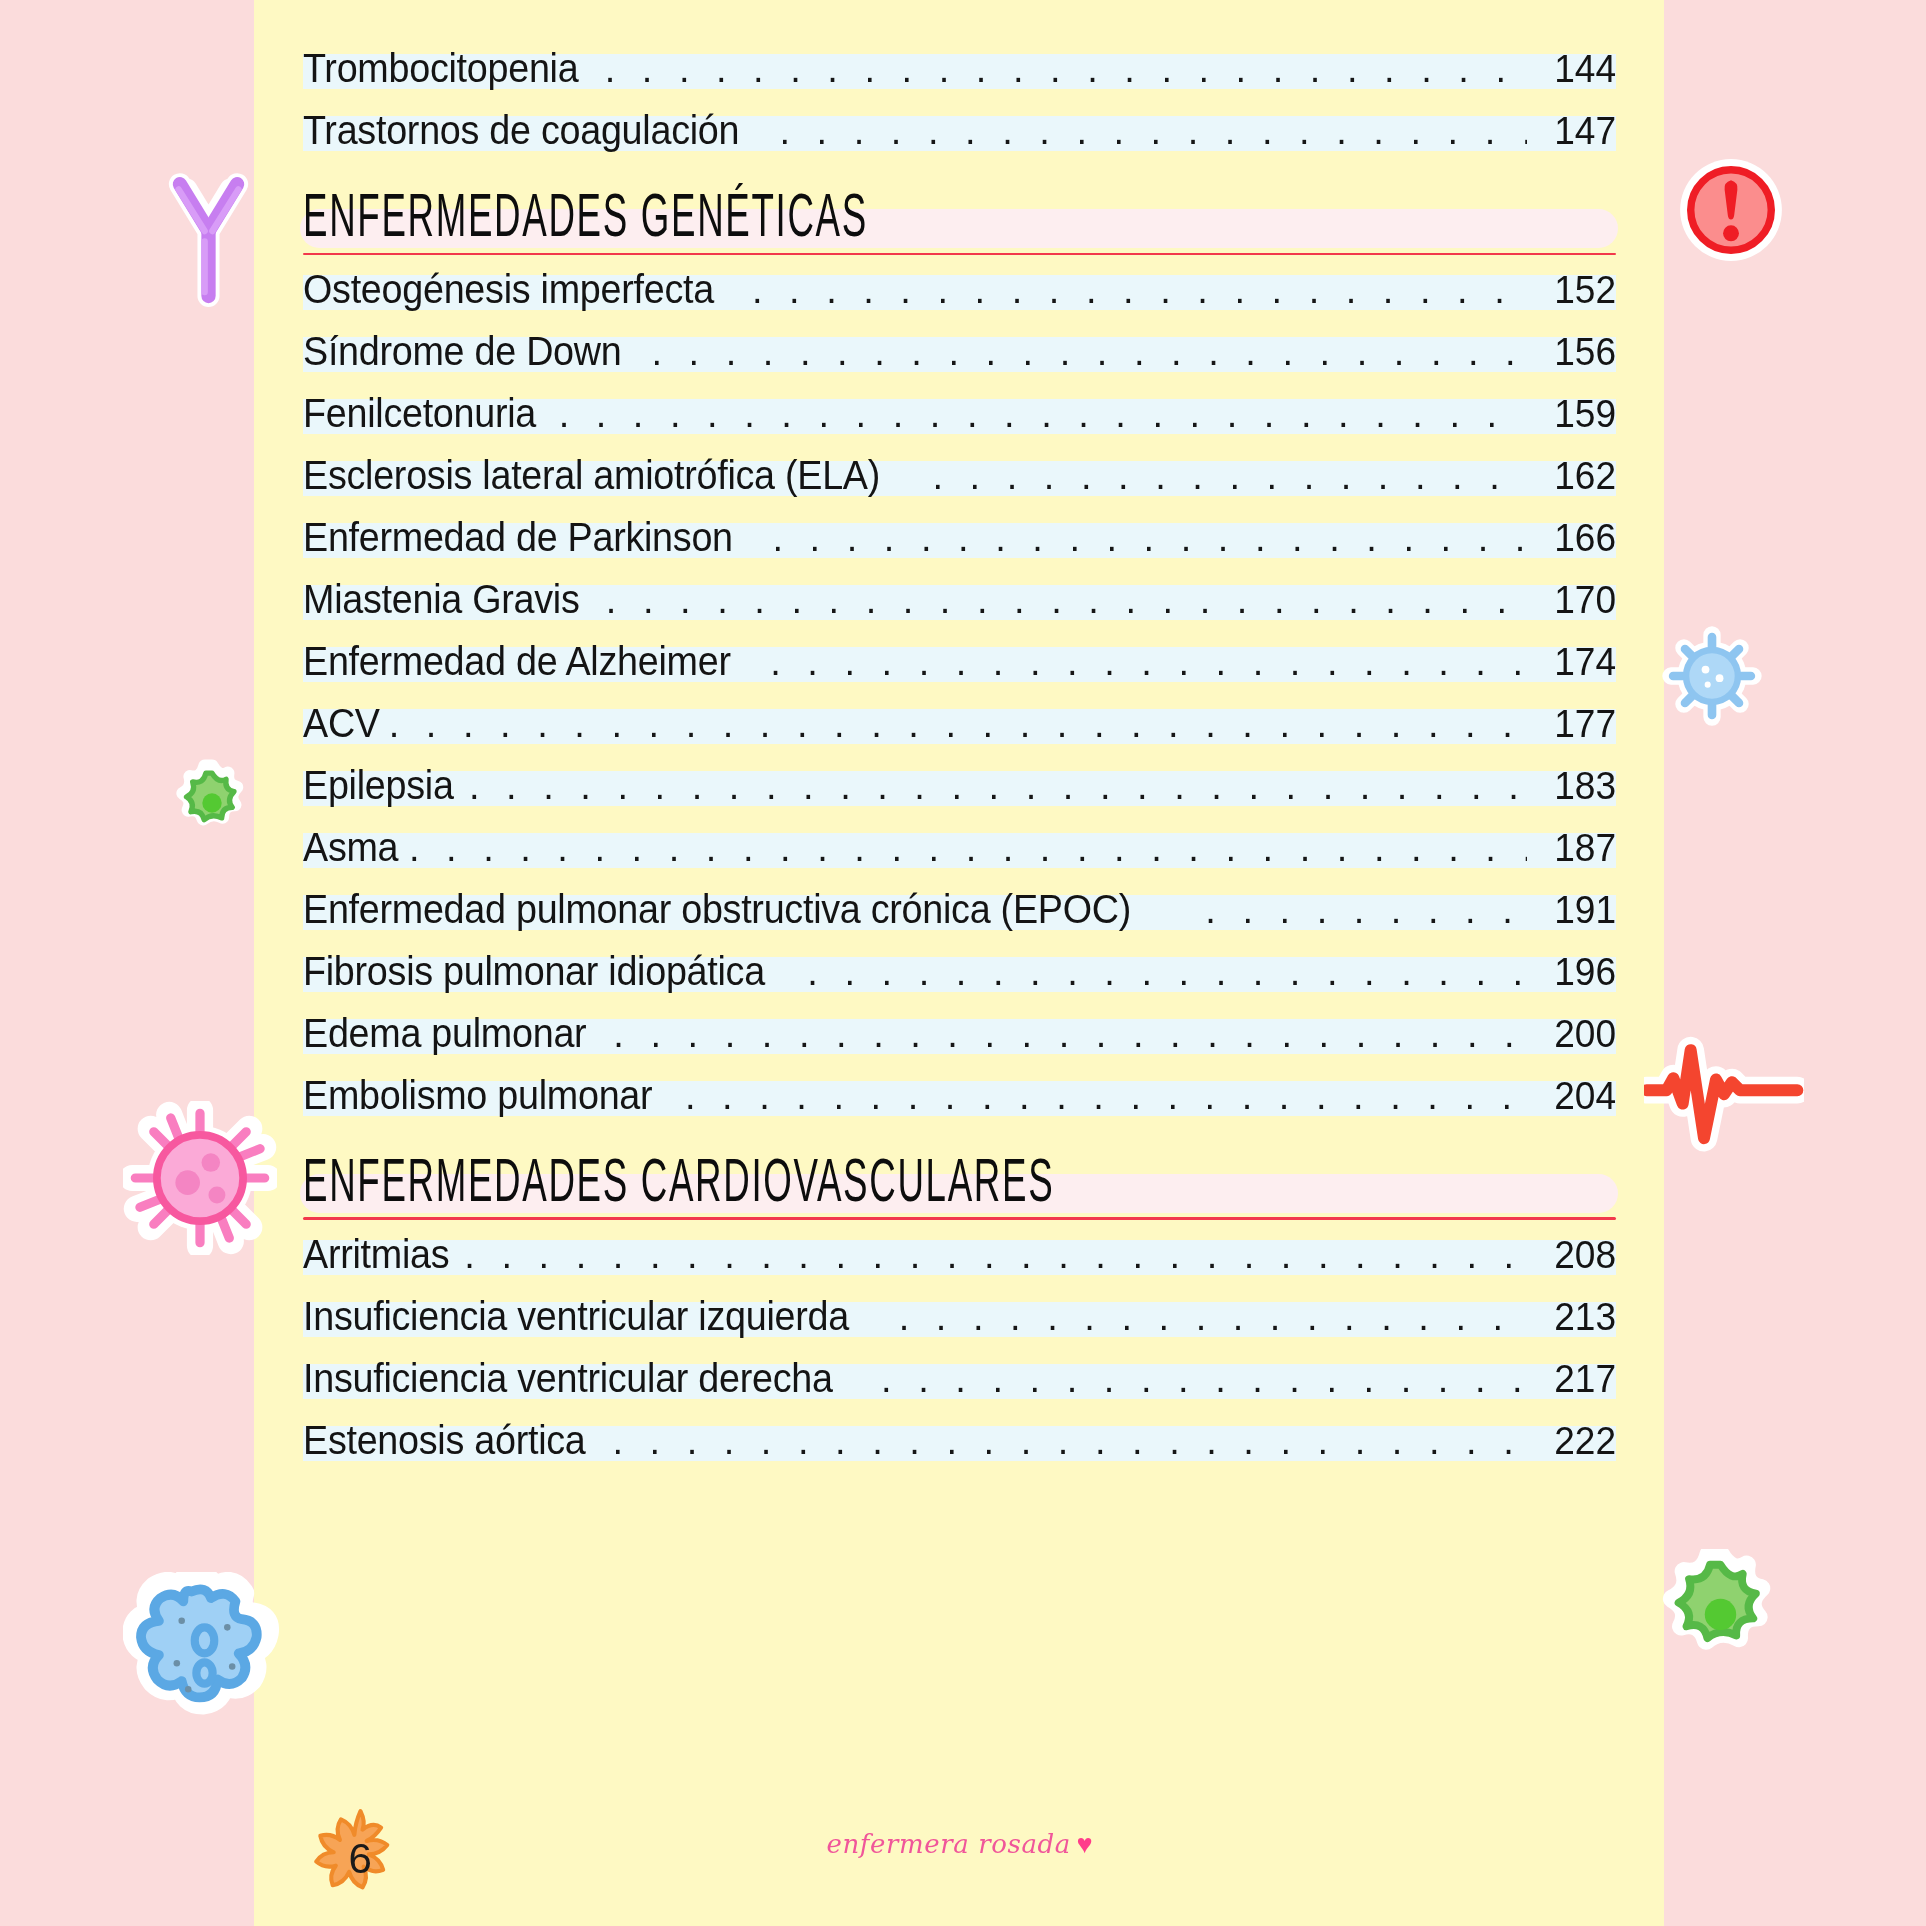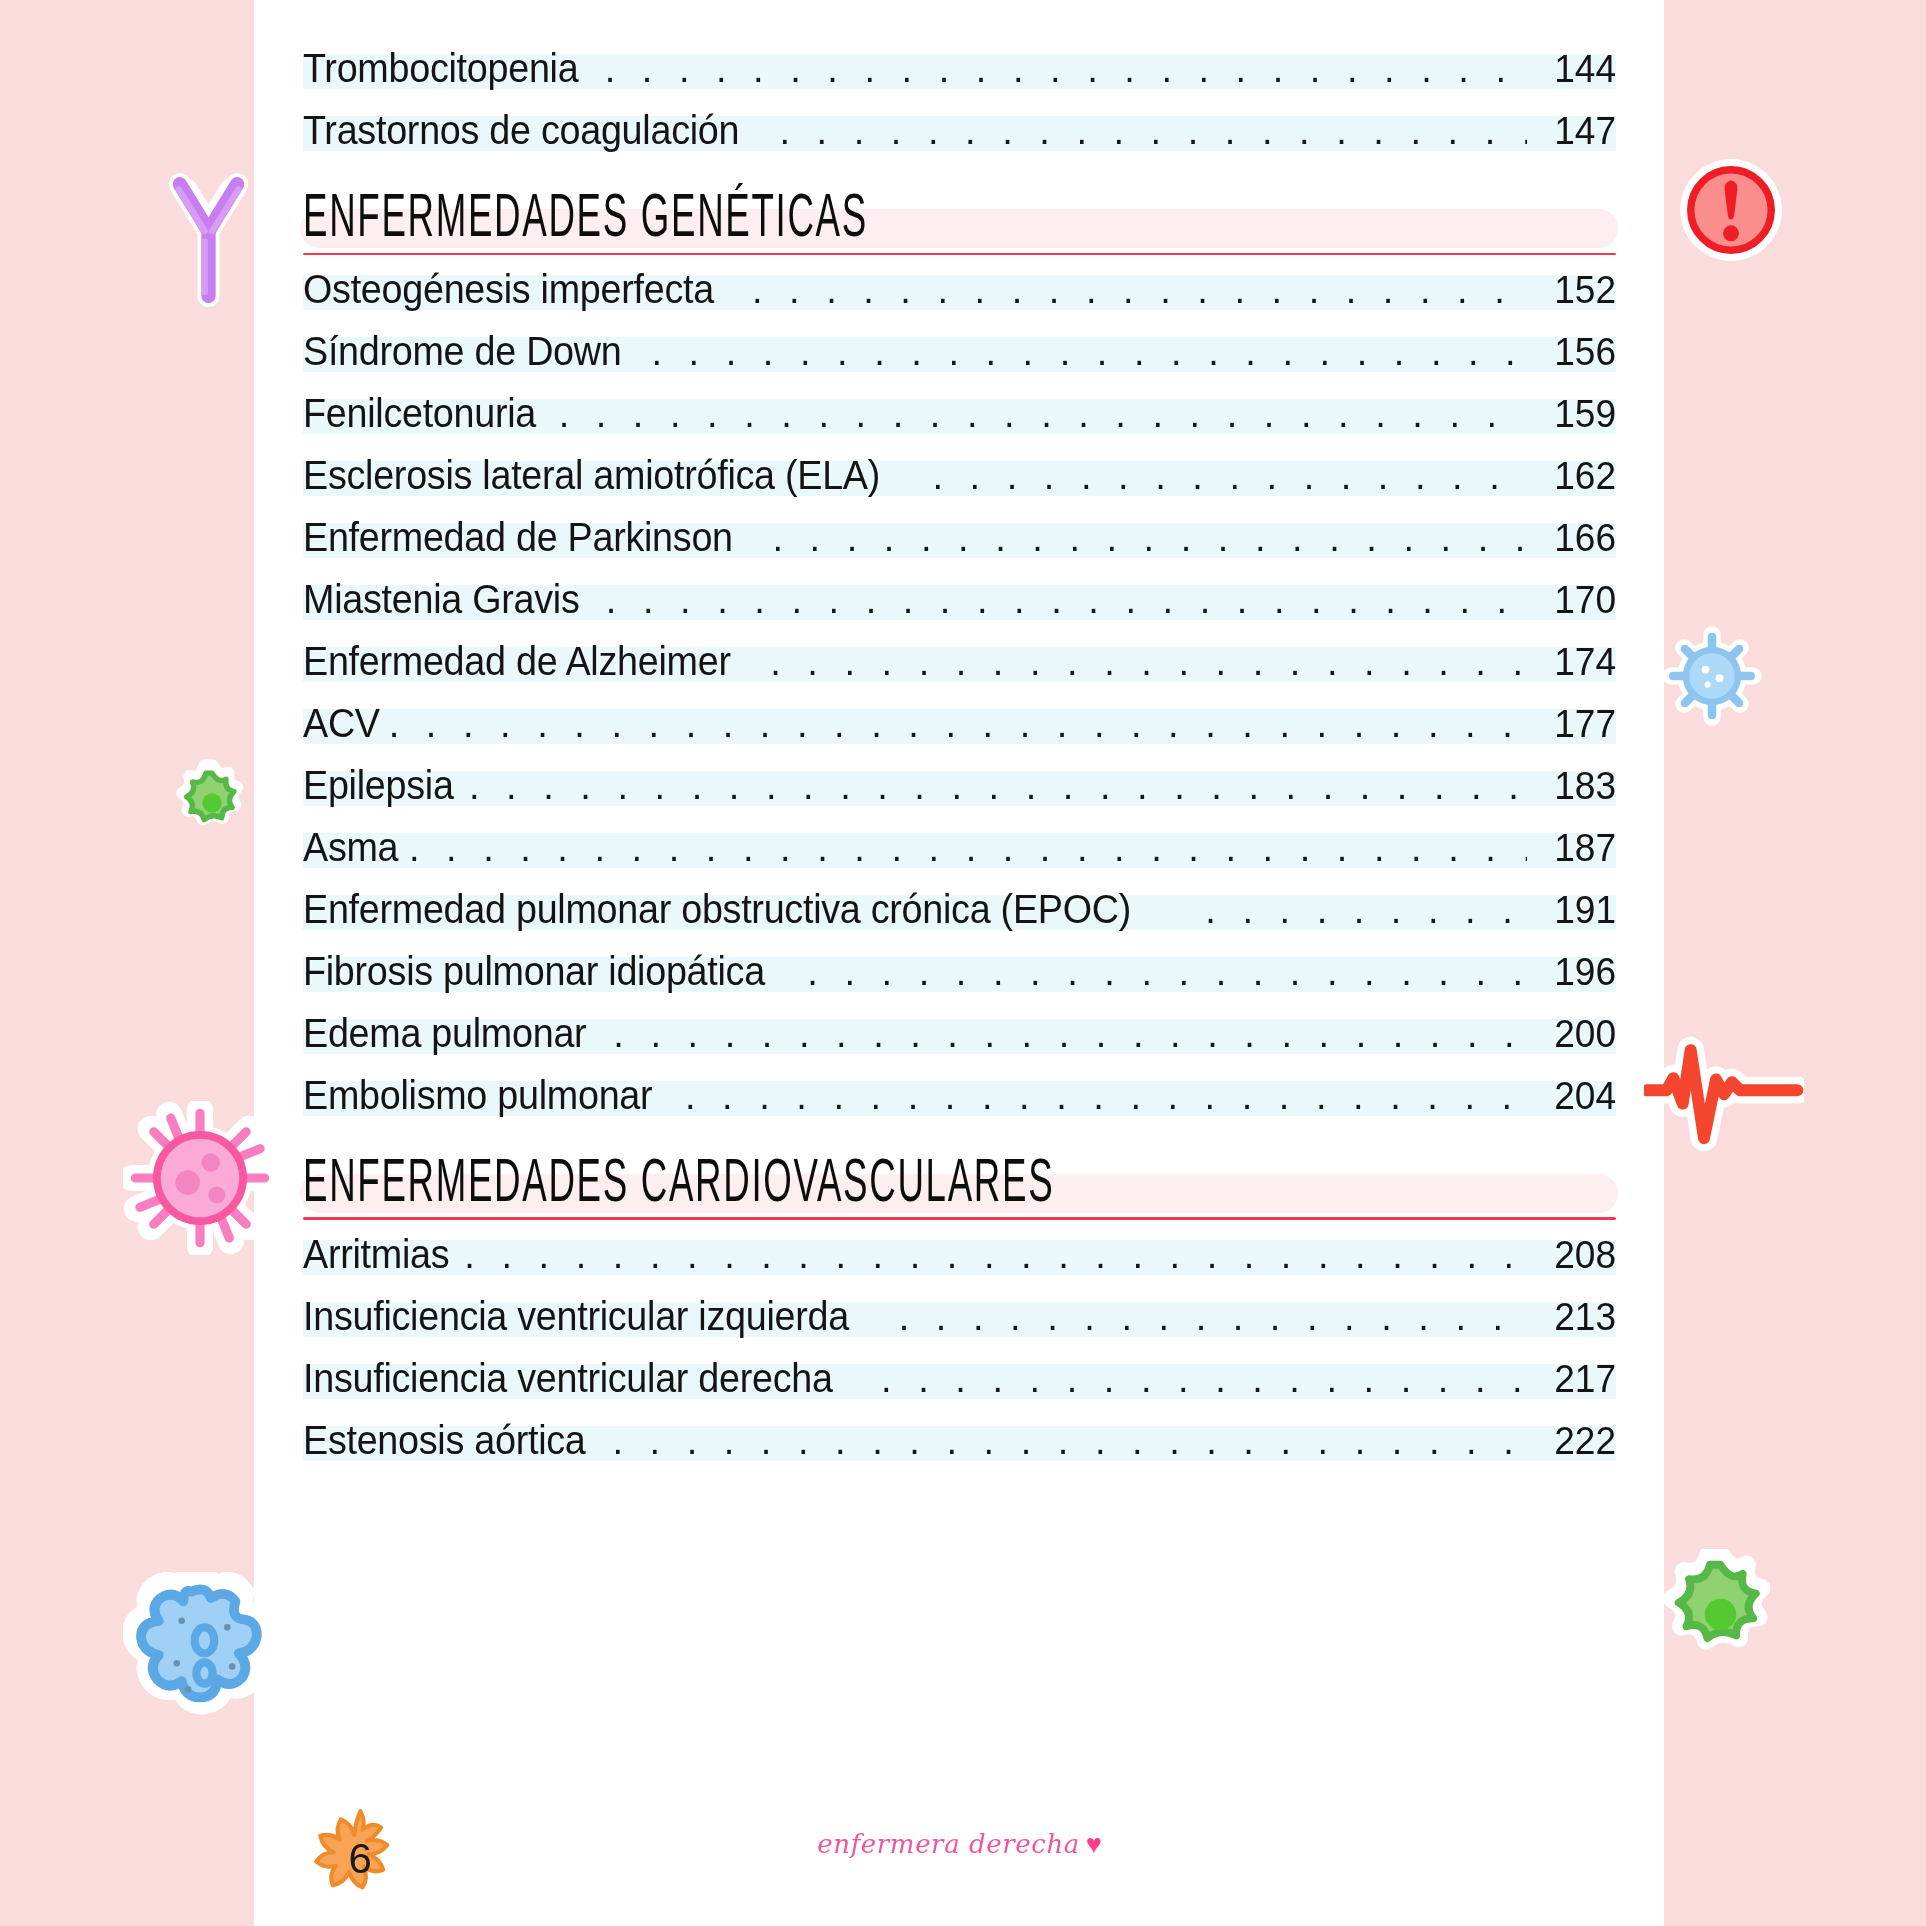--- a/index.html
+++ b/index.html
@@ -7,21 +7,21 @@
     width: 1926px; height: 1926px;
     font-family: "Liberation Sans", sans-serif;
     overflow: hidden;
   }
   body { background: #fbdcdc; position: relative; }
 
   
   #sheet {
     position: absolute;
     left: 254px; top: 0; width: 1410px; height: 1926px;
-    background: #ffffff;
+    background: #fef9c3;
   }
   #sheet-inner {
     position: absolute;
     left: 0; top: 0; right: 0; bottom: 0;
     padding: 0;
   }
 
   
   #content {
     position: absolute;
@@ -288,21 +288,21 @@
       <div id="page-badge">
         <svg width="103" height="103" viewBox="0 0 100 100" aria-hidden="true">
           <path d="M50 3 q5 10 2 18 q10 -8 18 -2 q-6 9 -14 13 q12 -3 20 4 q-7 9 -18 9 q11 4 14 15 q-10 4 -19 -3
                    q5 11 -1 20 q-10 -4 -13 -15 q-5 11 -16 13 q-4 -10 3 -19 q-11 3 -19 -4 q6 -9 17 -9
                    q-11 -5 -13 -16 q10 -3 19 4 q-5 -11 1 -20 q10 4 13 15 q1 -12 6 -23 z" fill="#f7a456" stroke="#f08b2a" stroke-width="4" stroke-linejoin="round"></path>
         </svg>
         <div class="num">6</div>
       </div>
 
       <div id="brand">
-        <span class="bname">enfermera derecha</span>
+        <span class="bname">enfermera rosada</span>
         <span class="bheart">♥</span>
       </div>
     </div>
 
   </div>
 </div>
 
 <div class="sticker" style="left:143px; top:166px; width:131px; height:143px;">
   <svg width="131" height="143" viewBox="0 0 100 110" aria-hidden="true">
     <g stroke="#ffffff" stroke-width="17" stroke-linejoin="round" stroke-linecap="round" fill="none">

